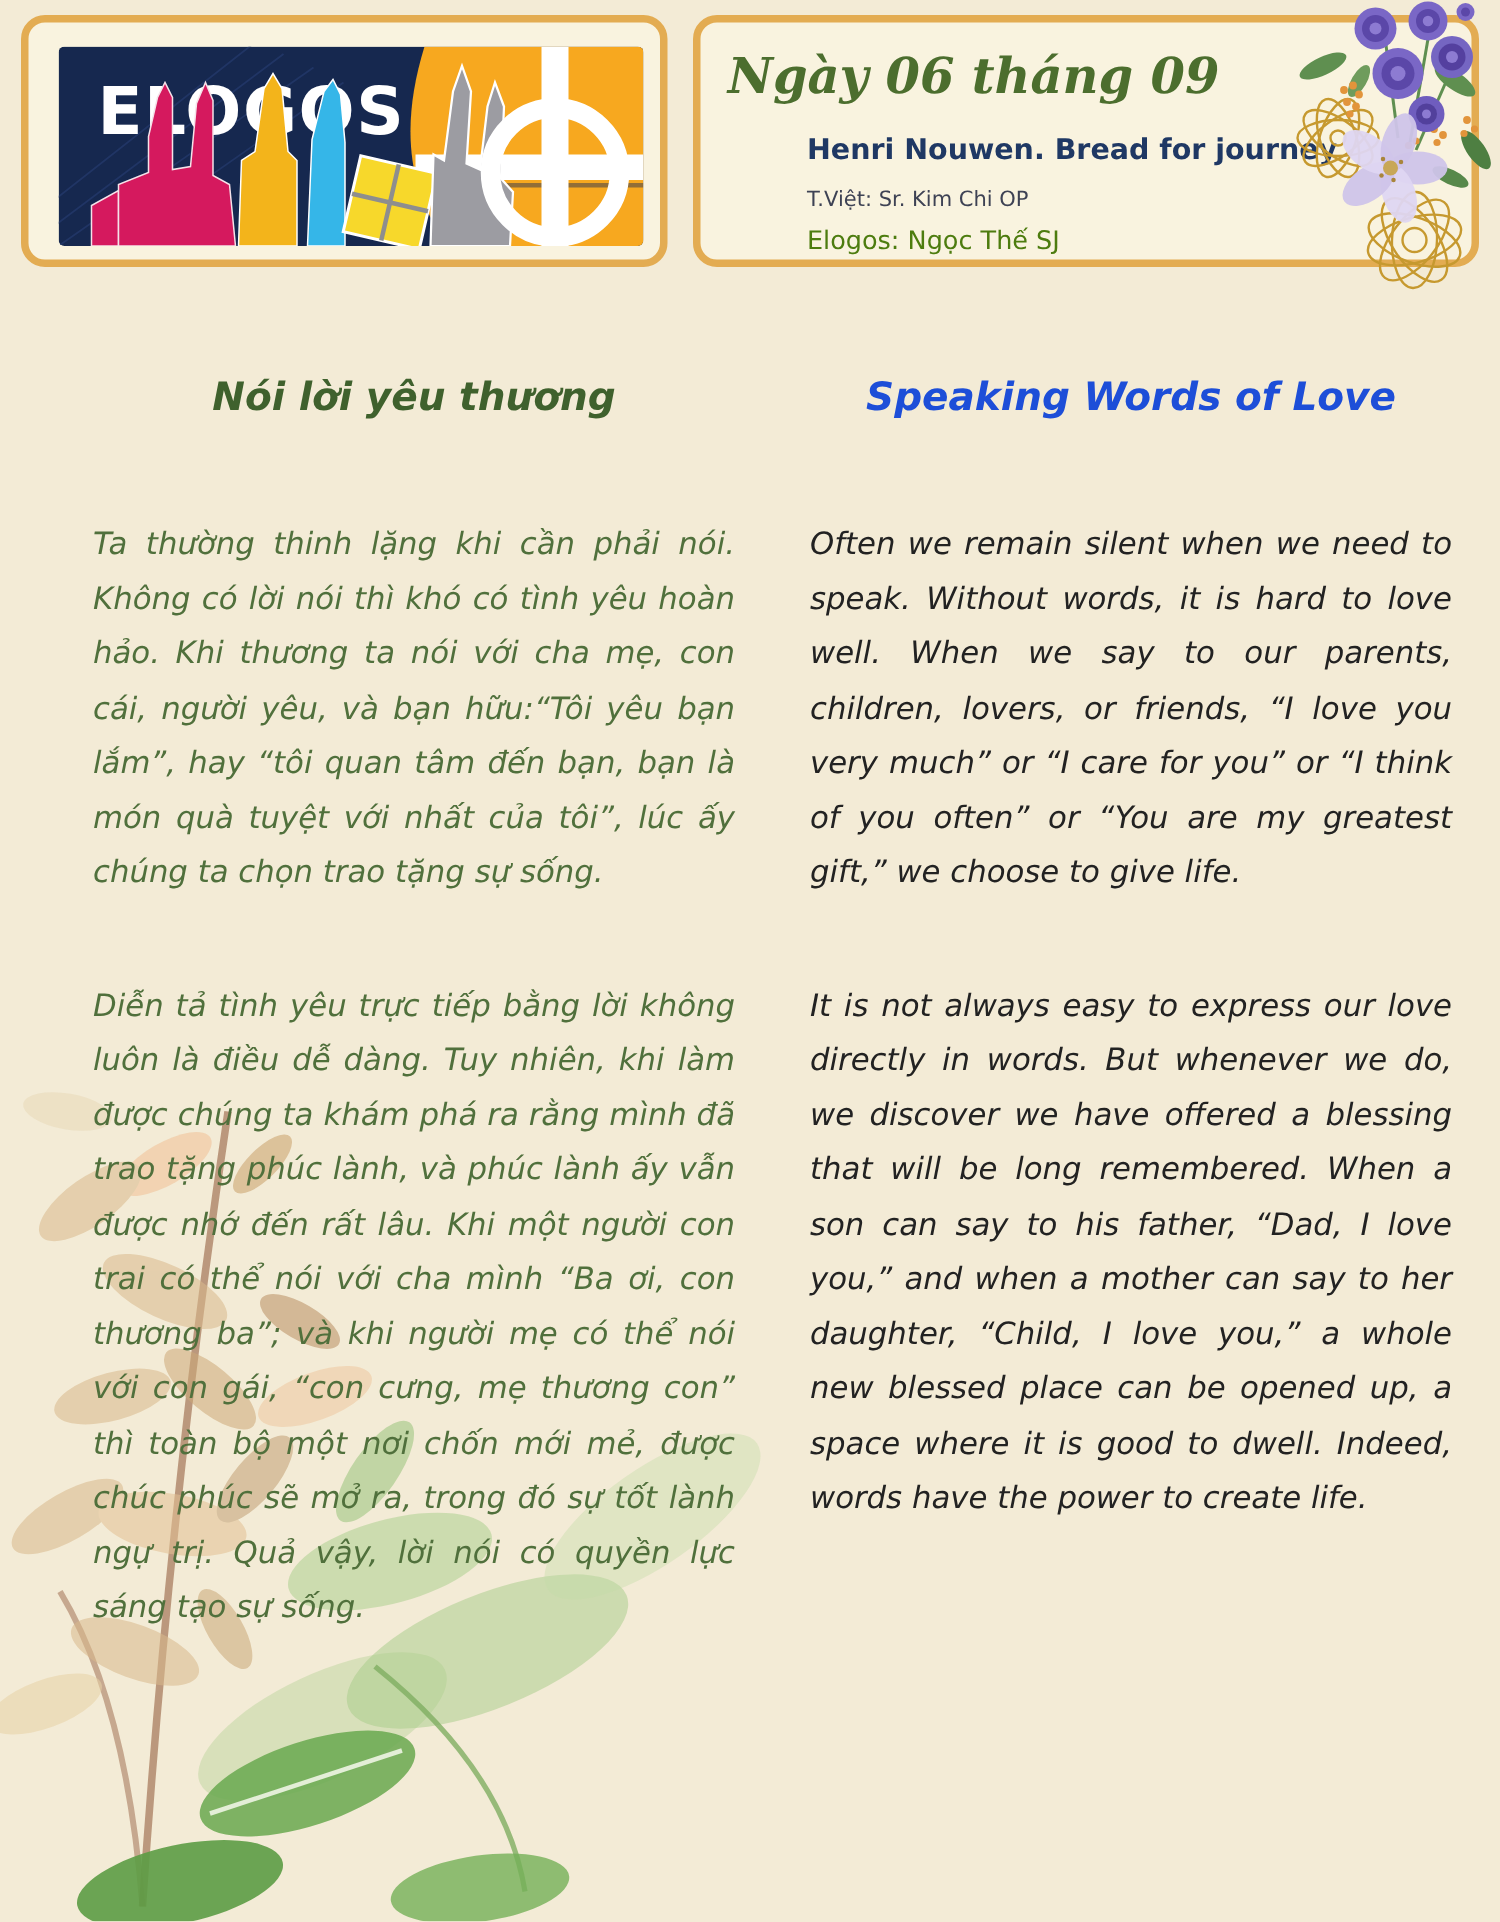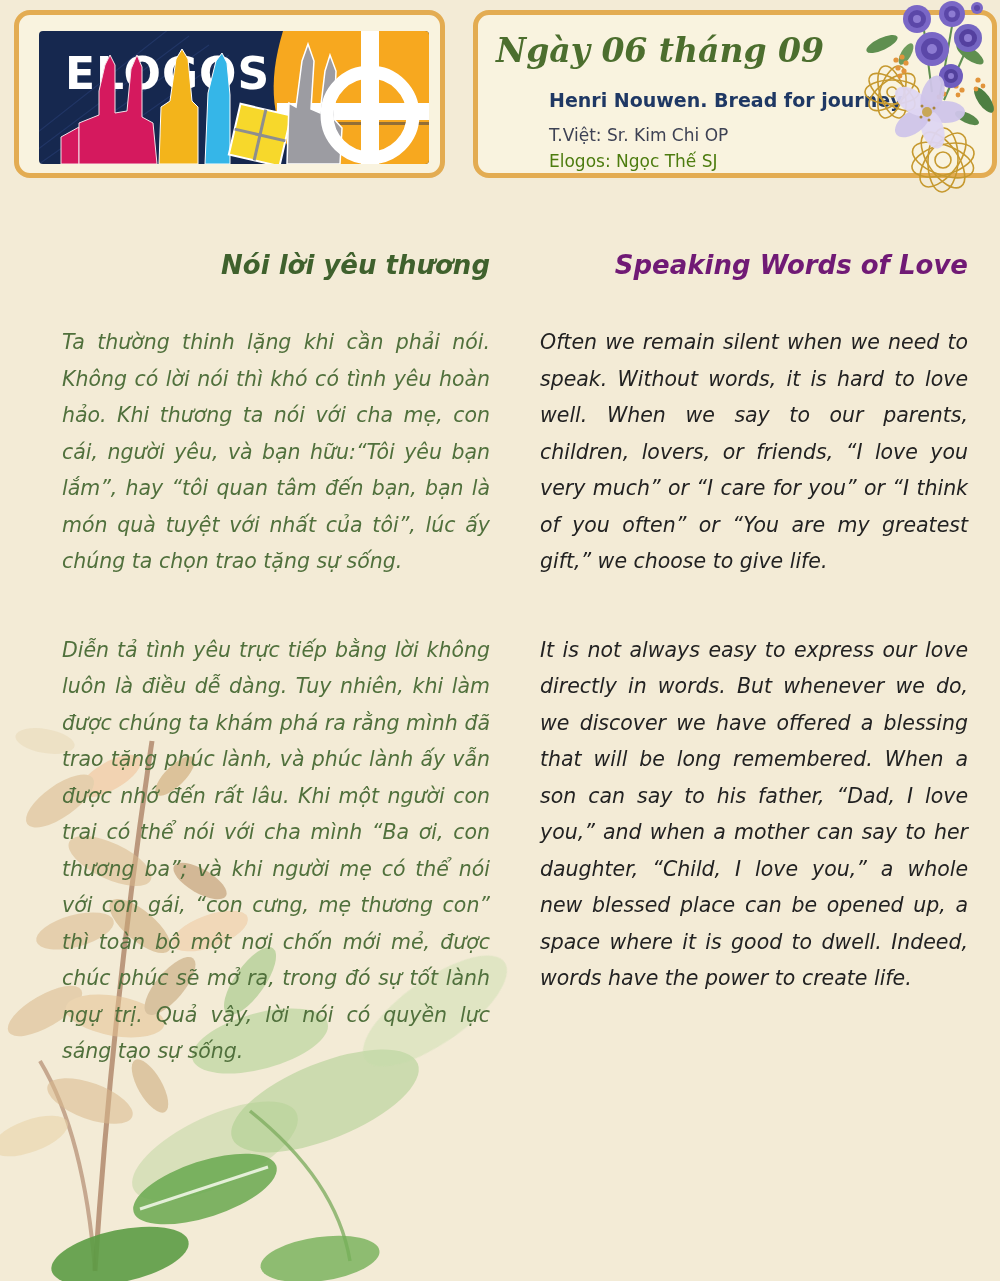--- a/index.html
+++ b/index.html
@@ -3,45 +3,45 @@
 <meta charset="utf-8">
 <style>
   html,body{margin:0;padding:0;background:#F3EBD6;}
   .page{position:relative;width:1000px;height:1281px;overflow:hidden;
         background:#F3EBD6;font-family:"DejaVu Sans",sans-serif;}
 
   
   .hbox{position:absolute;top:10px;height:168px;box-sizing:border-box;
         border:5px solid #E3AC52;border-radius:16px;background:#F9F3DF;}
   .hbox-left{left:14px;width:431px;}
-  .hbox-right{left:462px;width:524px;margin-left:11px;}
+  .hbox-right{left:462px;width:524px;}
 
   .logo-wrap{position:absolute;left:20px;top:16px;width:390px;height:133px;
              border-radius:4px;overflow:hidden;}
 
   .hdr-date{position:absolute;left:0;right:150px;top:16px;text-align:center;
             font-family:"DejaVu Serif",serif;font-style:italic;font-weight:bold;
             font-size:33px;color:#4C6E2E;white-space:nowrap;}
   .hdr-src{position:absolute;left:71px;top:74px;font-size:19px;font-weight:bold;
            color:#1F3864;}
-  .hdr-cred1{position:absolute;left:71px;top:110px;font-size:17px;color:#3E4254;}
+  .hdr-cred1{position:absolute;left:71px;top:110px;font-size:14px;color:#3E4254;}
   .hdr-cred2{position:absolute;left:71px;top:136px;font-size:17px;color:#4d7c0f;}
 
   
   .flowers{position:absolute;left:840px;top:0;width:160px;height:210px;z-index:6;}
   .leaves{position:absolute;left:0;top:681px;width:560px;height:600px;z-index:1;}
 
   
   .col{position:absolute;top:250px;width:428px;z-index:3;}
   .col-vn{left:62px;color:#50703C;}
   .col-en{left:540px;color:#222222;}
-  .col-title{text-align:right;font-size:26px;font-weight:bold;font-style:italic;
-             margin:0 0 44px 0;}
+  .col-title{text-align:center;font-size:26px;font-weight:bold;font-style:italic;
+             margin:0 0 64px 0;}
   .col-vn .col-title{color:#3F612D;}
-  .col-en .col-title{color:#701a75;}
+  .col-en .col-title{color:#1d4ed8;}
   .col p{margin:0 0 52px 0;font-size:20.5px;line-height:36.5px;font-style:italic;
          text-align:justify;}
 </style>
 </head>
 <body>
 
 <div class="page">
 
   <div class="hbox hbox-left">
     <div class="logo-wrap">

